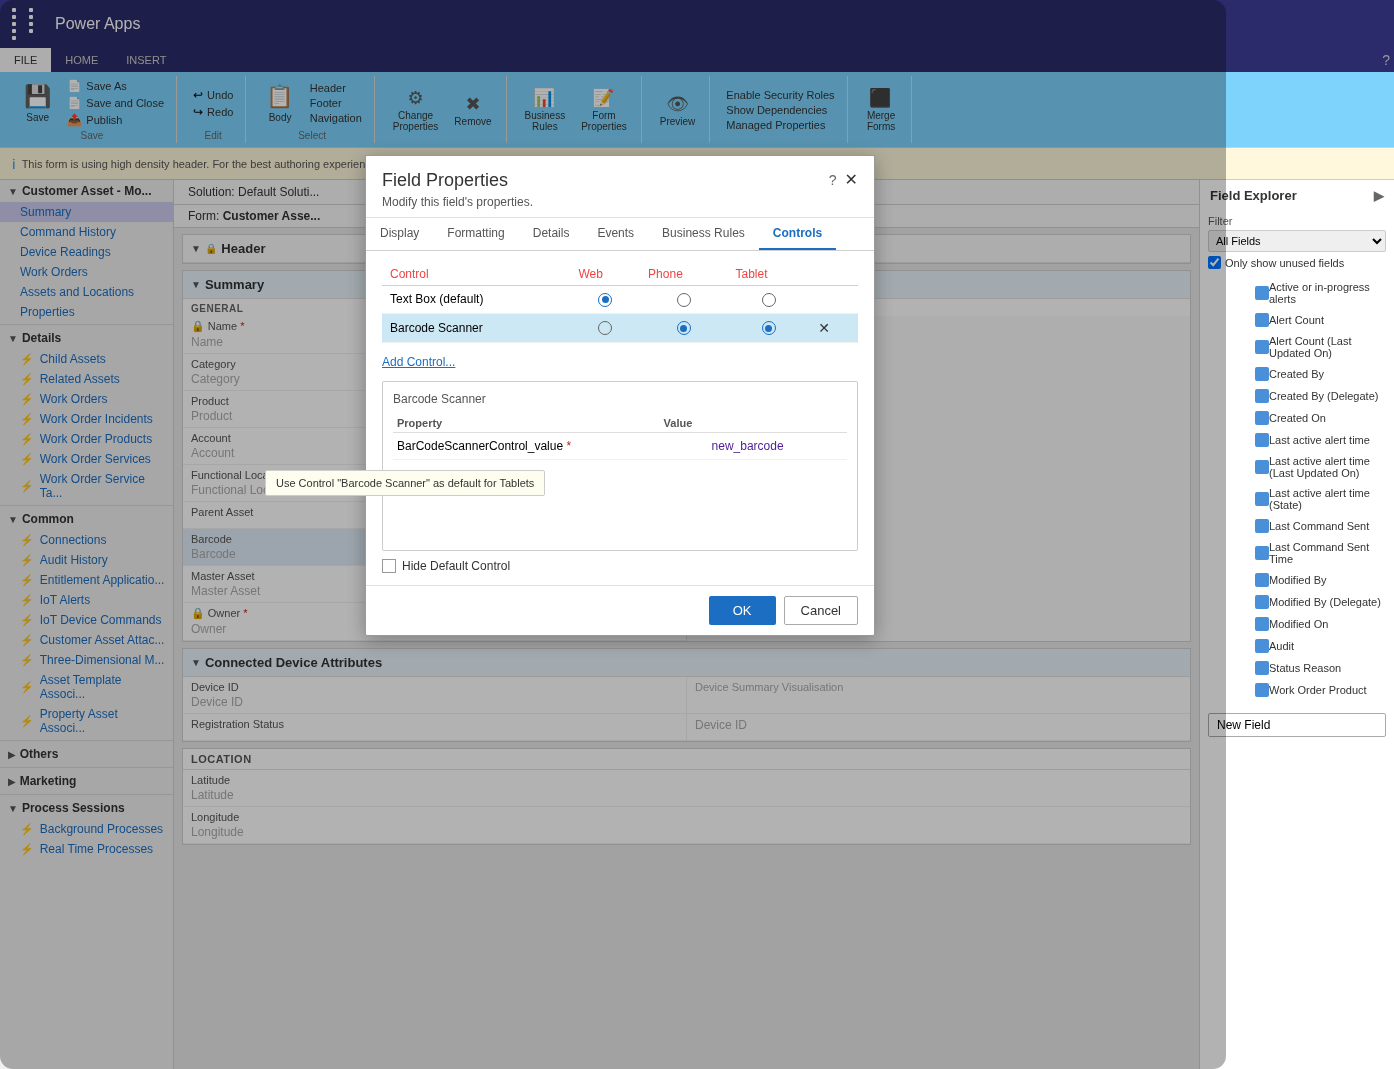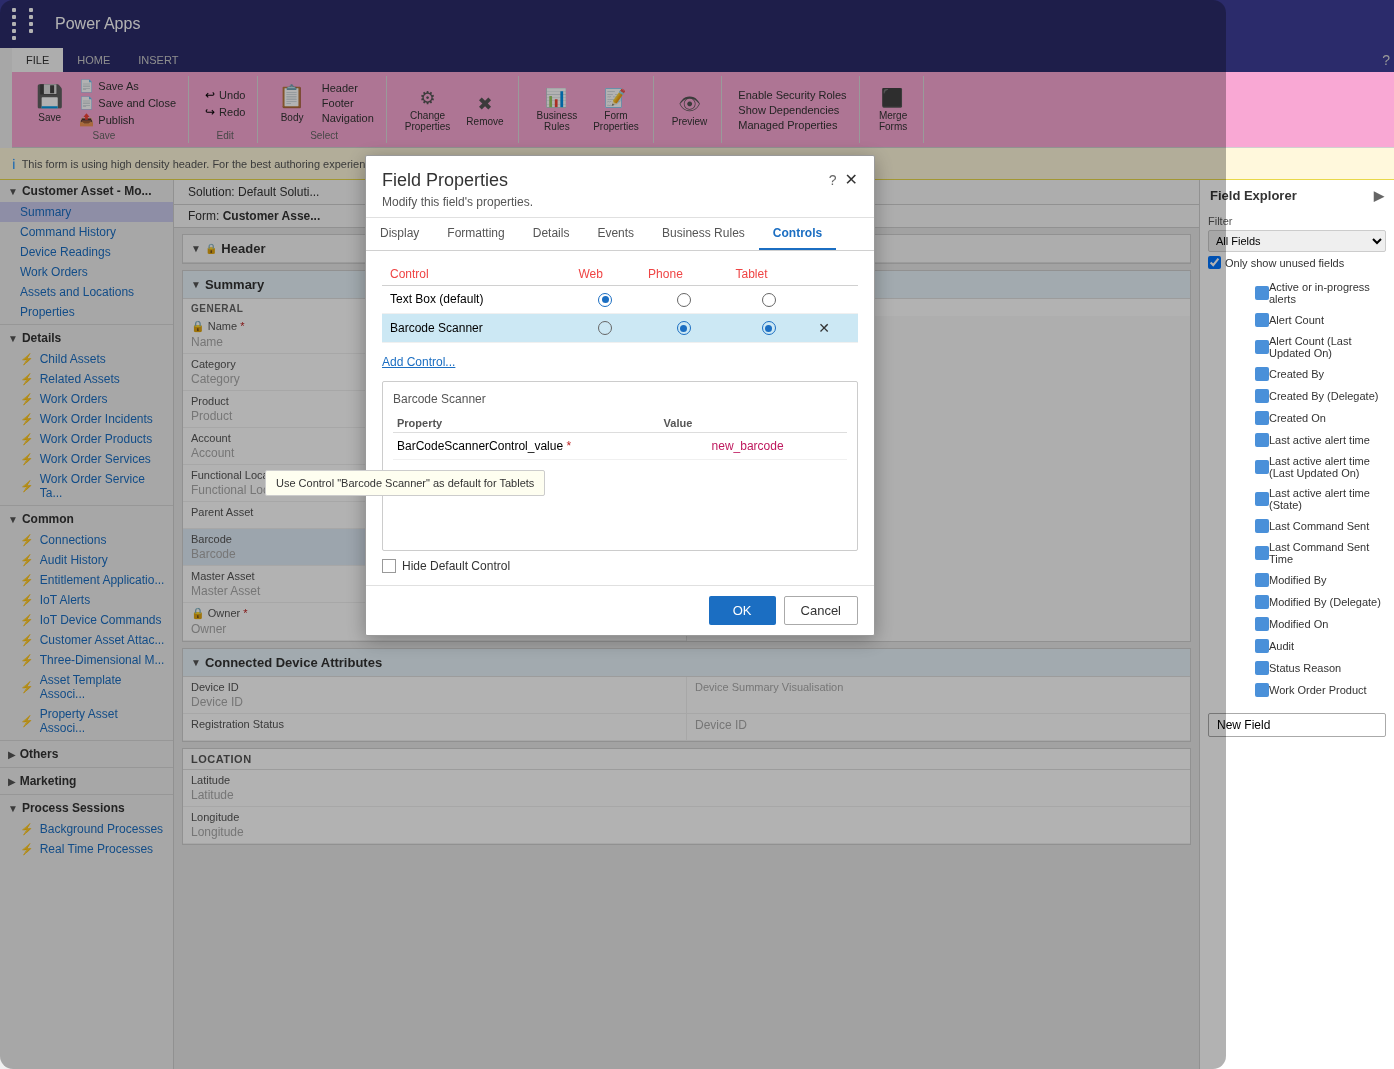--- a/index.html
+++ b/index.html
@@ -5,21 +5,21 @@
     * { box-sizing: border-box; margin: 0; padding: 0; }
     body { font-family: 'Segoe UI', sans-serif; font-size: 12px; background: #f0f0f0; overflow: hidden; width: 1394px; height: 1069px; }
 
     
     .top-bar { display: flex; align-items: center; background: #2b2b6b; height: 48px; padding: 0 12px; gap: 12px; }
     .top-bar-grid { display: grid; grid-template-columns: 14px 14px; gap: 3px; }
     .top-bar-grid span { width: 4px; height: 4px; background: white; display: block; border-radius: 1px; }
     .top-bar-title { color: white; font-size: 16px; font-weight: 400; }
 
     
-    .ribbon { background: #f9a8d4; border-bottom: 1px solid #d0d0d0; margin-left: 12px; }
+    .ribbon { background: #7dd3fc; border-bottom: 1px solid #d0d0d0; }
     .ribbon-tabs { display: flex; background: #2b2b6b; }
     .ribbon-tab { padding: 6px 14px; color: #ccc; font-size: 11px; cursor: pointer; }
     .ribbon-tab.active { background: #f8f8f8; color: #333; }
     .ribbon-content { display: flex; align-items: stretch; padding: 4px 8px; gap: 4px; }
     .ribbon-group { display: flex; flex-direction: column; align-items: center; padding: 2px 8px; border-right: 1px solid #ddd; min-width: 60px; }
     .ribbon-group-inner { display: flex; gap: 4px; flex: 1; align-items: center; }
     .ribbon-group-label { font-size: 10px; color: #666; margin-top: 2px; }
     .ribbon-btn { display: flex; flex-direction: column; align-items: center; padding: 4px 6px; border-radius: 3px; cursor: pointer; min-width: 40px; }
     .ribbon-btn-icon { font-size: 18px; color: #555; }
     .ribbon-btn-label { font-size: 10px; color: #333; text-align: center; margin-top: 1px; }
@@ -95,21 +95,21 @@
     .radio-circle.dot-filled { border-color: #1b6ec2; position: relative; display: inline-flex; align-items: center; justify-content: center; }
     .radio-circle.dot-filled::after { content: ''; width: 7px; height: 7px; background: #1b6ec2; border-radius: 50%; }
     .add-control-link { color: #1b6ec2; font-size: 12px; cursor: pointer; text-decoration: underline; display: inline-block; margin-bottom: 12px; }
     .delete-icon { color: #333; font-size: 14px; cursor: pointer; }
     .barcode-section { border: 1px solid #ccc; border-radius: 2px; padding: 10px; margin-bottom: 8px; }
     .barcode-section-title { font-size: 12px; font-weight: 400; color: #555; margin-bottom: 8px; }
     .barcode-props-table { width: 100%; border-collapse: collapse; }
     .barcode-props-table th { text-align: left; font-size: 11px; color: #555; border-bottom: 1px solid #ddd; padding: 3px 4px; }
     .barcode-props-table td { font-size: 12px; padding: 6px 4px; border-bottom: 1px solid #f0f0f0; }
     .asterisk { color: #b22; }
-    .prop-value { color: #be185d; margin-left: 48px; }
+    .prop-value { color: #4c1d95; margin-left: 48px; }
     .hide-default-row { display: flex; align-items: center; gap: 6px; margin-top: 8px; font-size: 12px; color: #333; }
     .checkbox-box { width: 14px; height: 14px; border: 1px solid #999; background: white; display: inline-block; }
     .modal-footer { padding: 10px 16px; border-top: 1px solid #e0e0e0; display: flex; justify-content: flex-end; gap: 8px; }
     .btn-ok { padding: 6px 24px; background: #1b6ec2; color: white; border: none; border-radius: 2px; cursor: pointer; font-size: 13px; }
     .btn-cancel { padding: 6px 16px; background: white; color: #333; border: 1px solid #aaa; border-radius: 2px; cursor: pointer; font-size: 13px; }
 
     
     .tooltip { position: absolute; background: #fefef0; border: 1px solid #ccc; padding: 6px 10px; font-size: 11px; color: #333; border-radius: 2px; white-space: nowrap; z-index: 200; top: 470px; left: 265px; }
 
     

